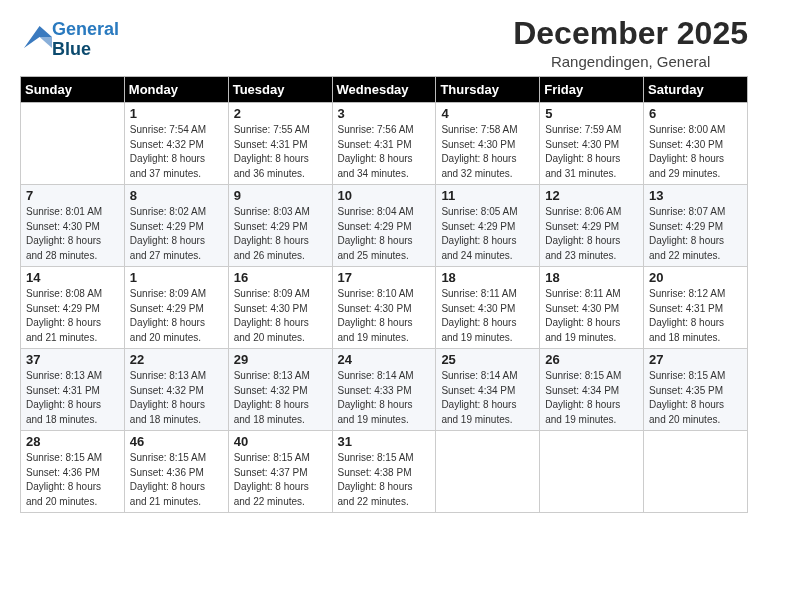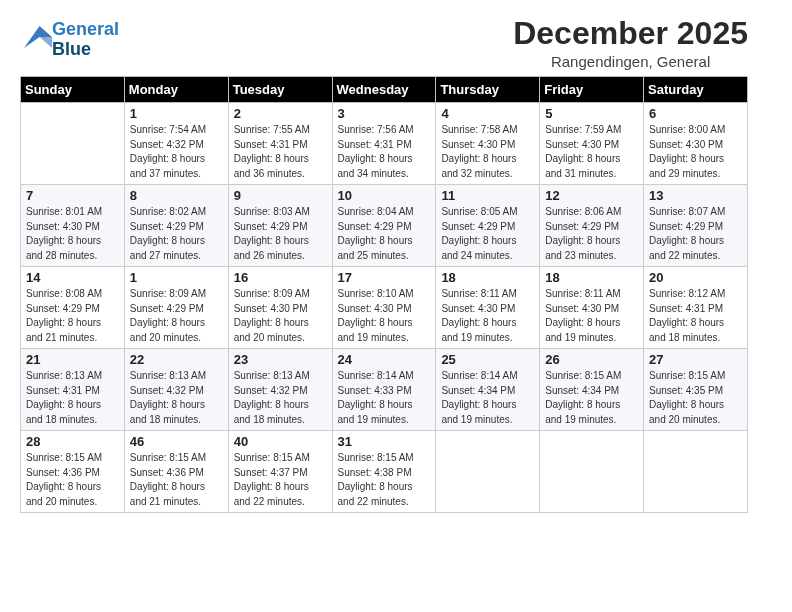--- a/index.html
+++ b/index.html
@@ -214,29 +214,29 @@
             <span class="day-num">18</span>
             <div class="day-info">Sunrise: 8:11 AM<br>Sunset: 4:30 PM<br>Daylight: 8 hours<br>and 19 minutes.</div>
           </td>
           <td>
             <span class="day-num">20</span>
             <div class="day-info">Sunrise: 8:12 AM<br>Sunset: 4:31 PM<br>Daylight: 8 hours<br>and 18 minutes.</div>
           </td>
         </tr>
         <tr>
           <td>
-            <span class="day-num">21</span>
+            <span class="day-num">37</span>
             <div class="day-info">Sunrise: 8:13 AM<br>Sunset: 4:31 PM<br>Daylight: 8 hours<br>and 18 minutes.</div>
           </td>
           <td>
             <span class="day-num">22</span>
             <div class="day-info">Sunrise: 8:13 AM<br>Sunset: 4:32 PM<br>Daylight: 8 hours<br>and 18 minutes.</div>
           </td>
           <td>
-            <span class="day-num">23</span>
+            <span class="day-num">29</span>
             <div class="day-info">Sunrise: 8:13 AM<br>Sunset: 4:32 PM<br>Daylight: 8 hours<br>and 18 minutes.</div>
           </td>
           <td>
             <span class="day-num">24</span>
             <div class="day-info">Sunrise: 8:14 AM<br>Sunset: 4:33 PM<br>Daylight: 8 hours<br>and 19 minutes.</div>
           </td>
           <td>
             <span class="day-num">25</span>
             <div class="day-info">Sunrise: 8:14 AM<br>Sunset: 4:34 PM<br>Daylight: 8 hours<br>and 19 minutes.</div>
           </td>

